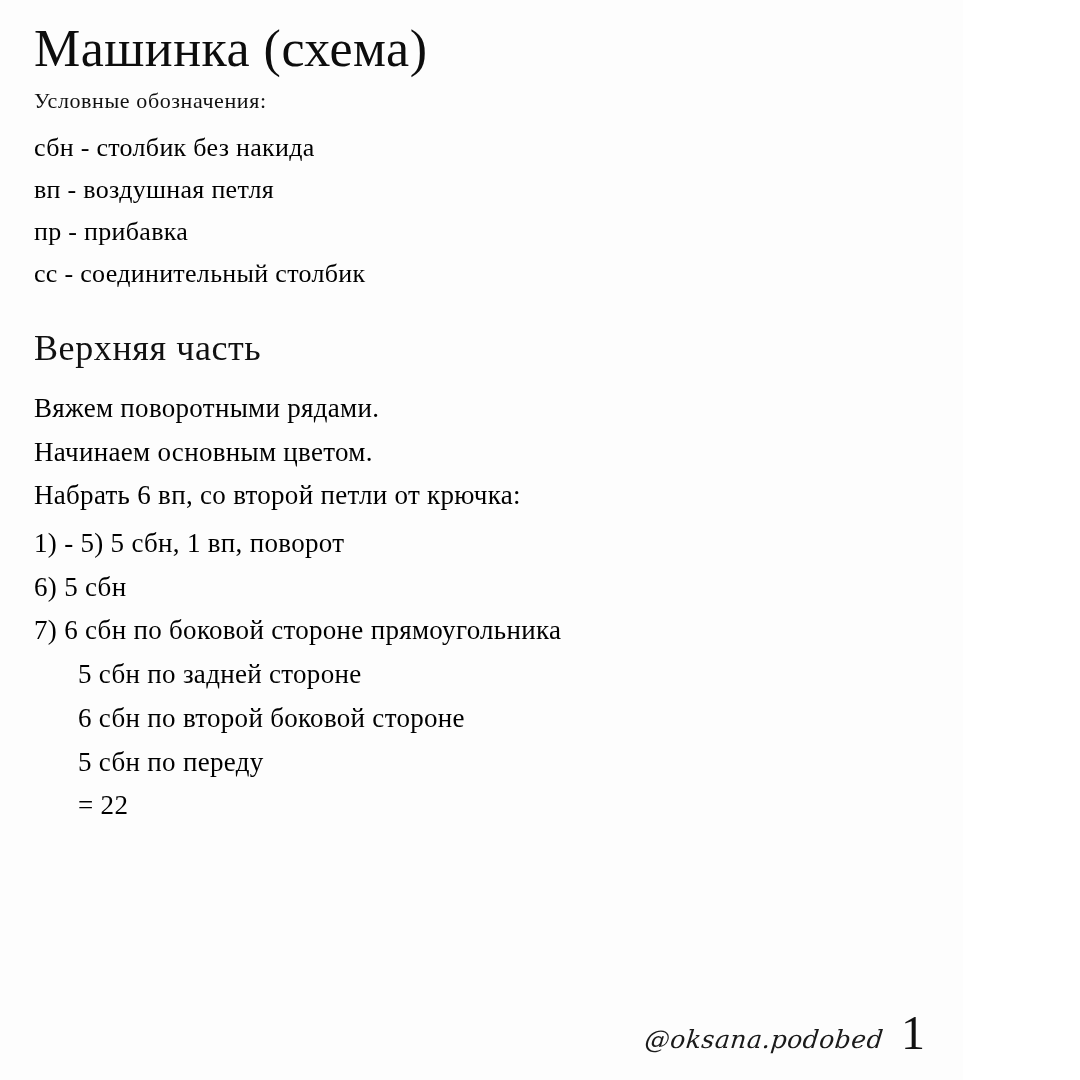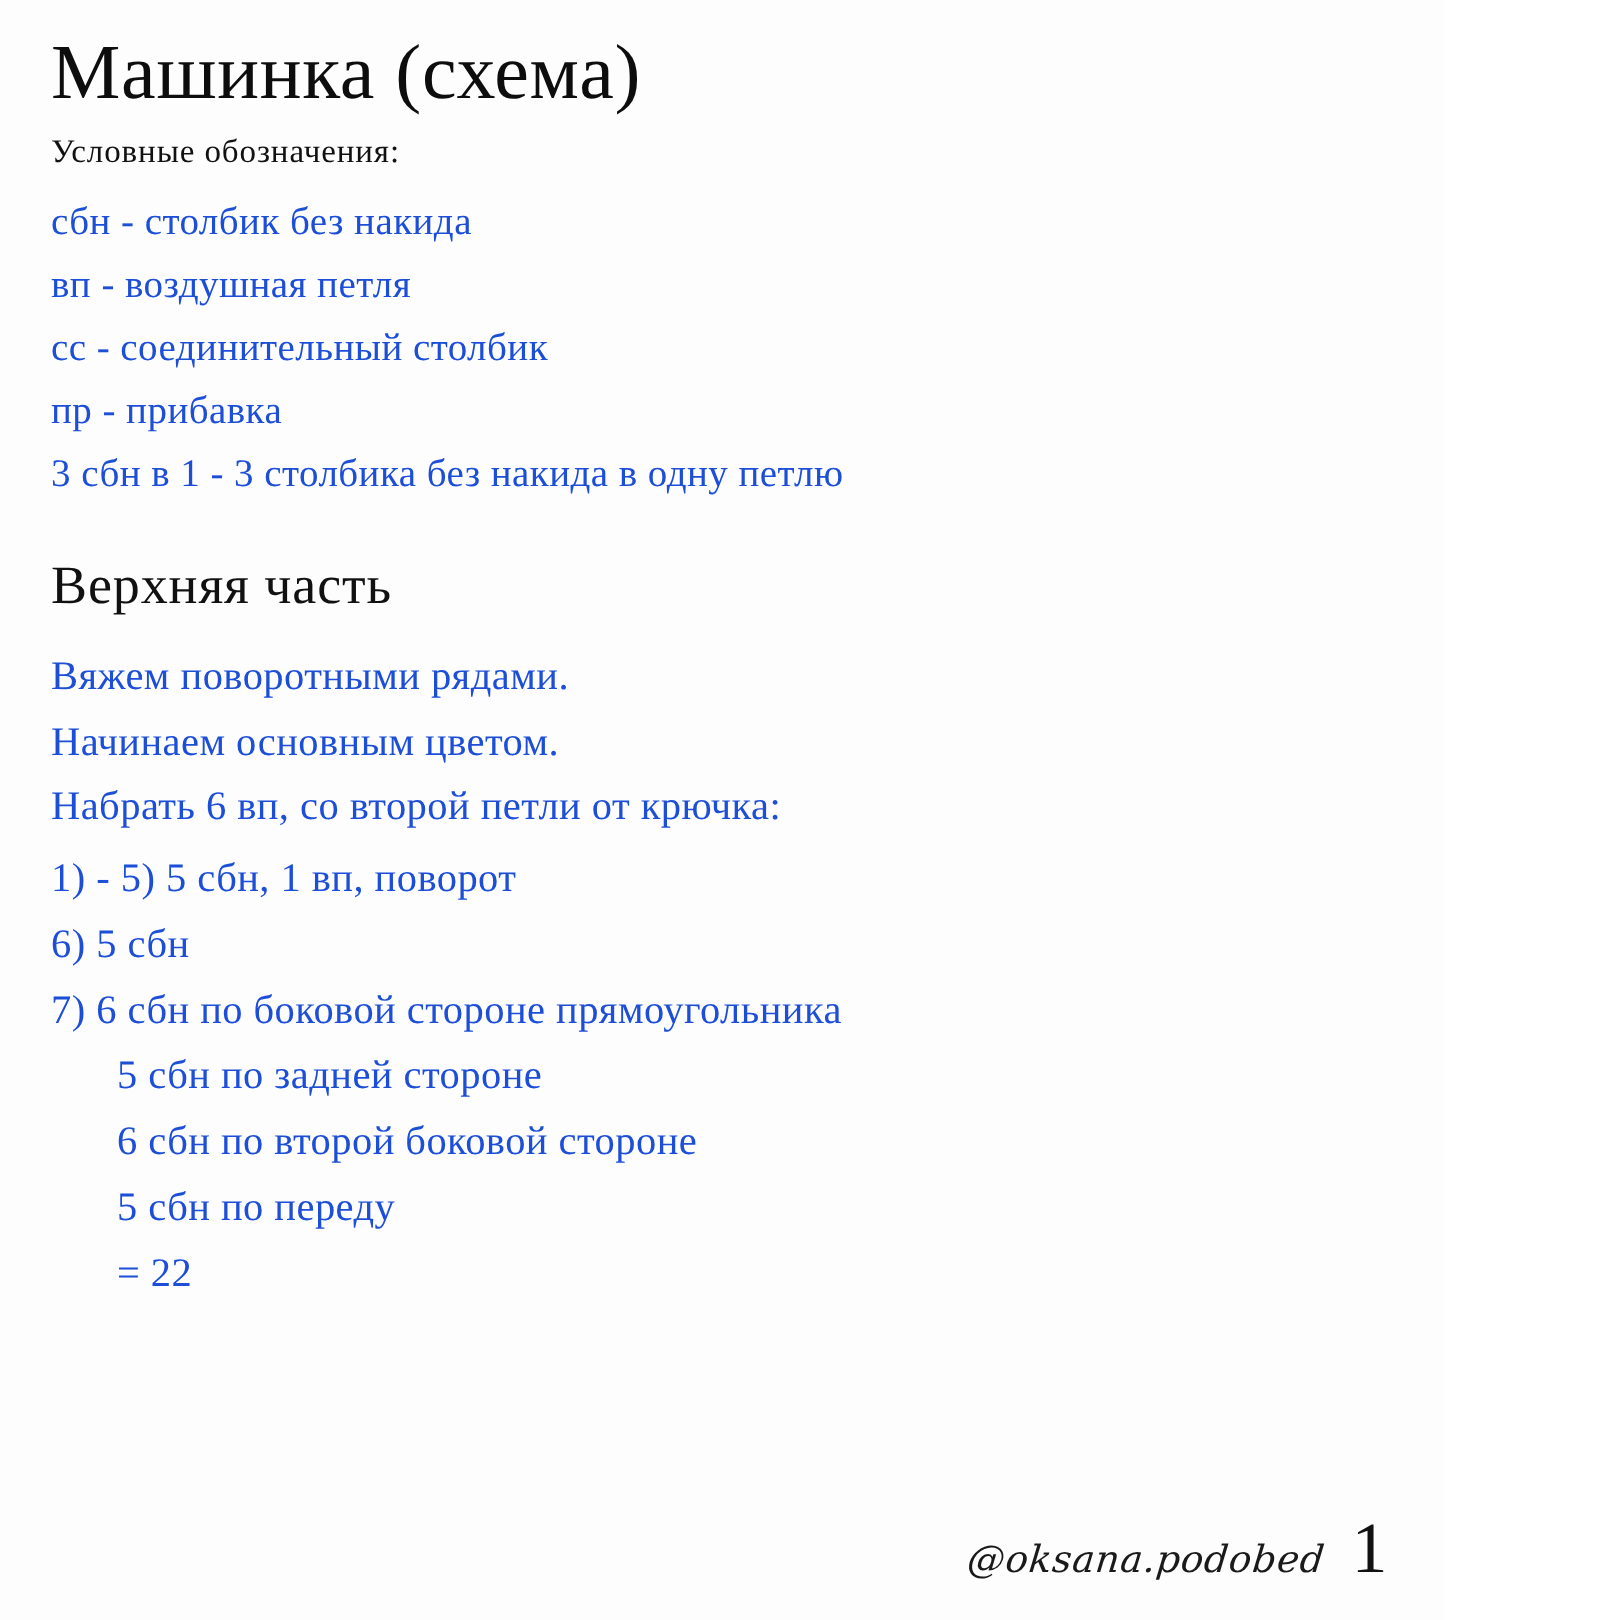--- a/index.html
+++ b/index.html
@@ -41,21 +41,21 @@
   .section-head.second {
     font-size: 36px;
     margin: 34px 0 18px 0;
     font-family: Liberation Serif, serif;
   }
   .line {
     font-size: 26px;
     line-height: 1.62;
     letter-spacing: 0.3px;
     white-space: pre;
-    color: #1d4ed8;
+    color: #000000;
   }
   .line.big {
     font-size: 27px;
   }
   .block {
     margin-bottom: 4px;
   }
   .indent {
     padding-left: 44px;
   }
@@ -86,23 +86,22 @@
 
 <div class="page">
 
   <h1 class="title">Машинка (схема)</h1>
 
   <h2 class="section-head">Условные обозначения:</h2>
 
   <div class="block">
     <div class="line">сбн - столбик без накида</div>
     <div class="line">вп - воздушная петля</div>
+    <div class="line">пр - прибавка</div>
     <div class="line">сс - соединительный столбик</div>
-    <div class="line">пр - прибавка</div>
-    <div class="line">3 сбн в 1 - 3 столбика без накида в одну петлю</div>
   </div>
 
   <h2 class="section-head second">Верхняя часть</h2>
 
   <div class="block">
     <div class="line big">Вяжем поворотными рядами.</div>
     <div class="line big">Начинаем основным цветом.</div>
     <div class="line big">Набрать 6 вп, со второй петли от крючка:</div>
   </div>
 

